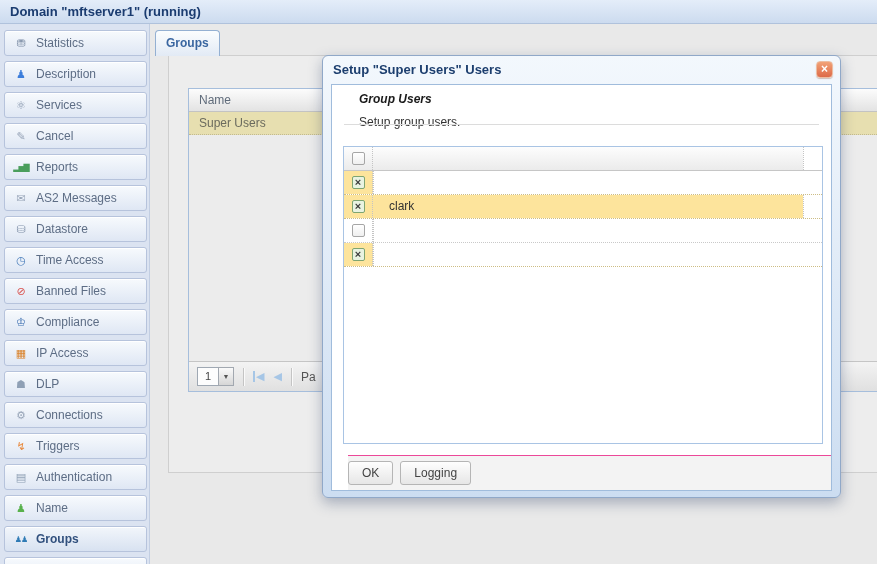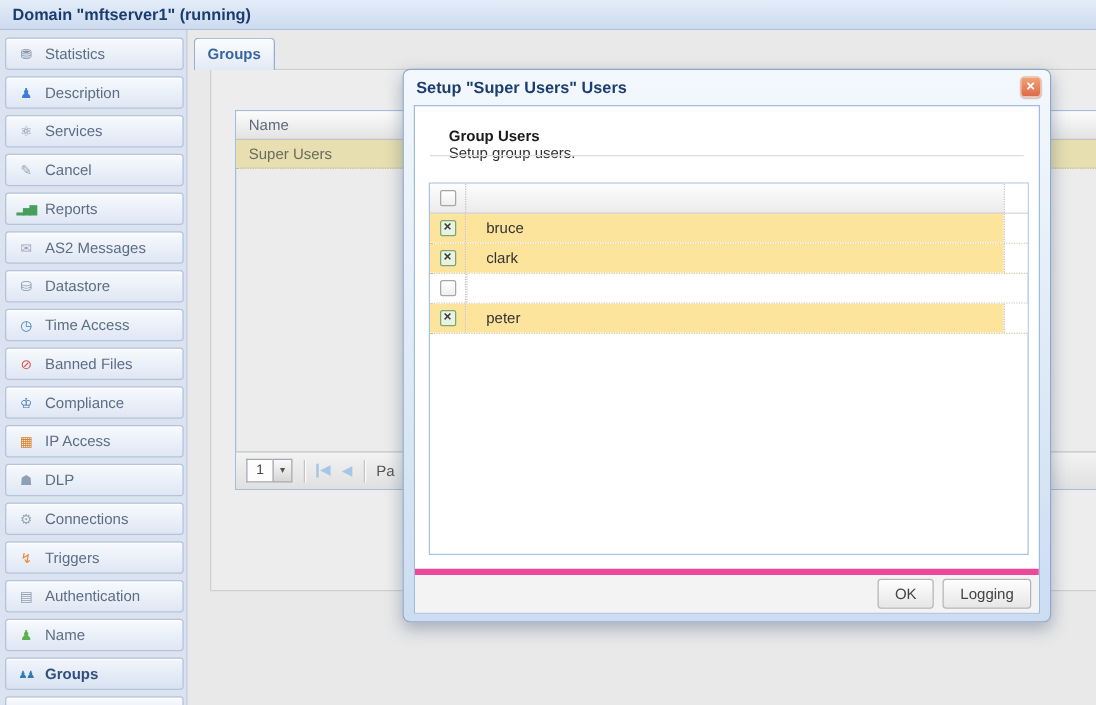--- a/index.html
+++ b/index.html
@@ -101,21 +101,21 @@
     position:absolute; right:7px; top:5px; width:17px; height:17px;
     border-radius:4px; border:1px solid #ecbda2;
     background:linear-gradient(#f2a277,#dd6a48);
     color:#fff; font-weight:bold; font-size:12px; line-height:14px;
     text-align:center; cursor:pointer; box-shadow:0 1px 1px rgba(120,60,30,.3);
   }
   .dlg-body {
     position:absolute; left:8px; right:8px; top:28px; bottom:6px;
     background:#fff; border:1px solid #a0bcdc;
   }
-  .sec-title { position:absolute; left:27px; top:17px; font-weight:bold; color:#1a1a1a; }
+  .sec-title { position:absolute; left:27px; top:7px; font-weight:bold; color:#1a1a1a;font-style:italic; }
   .sec-sub   { position:absolute; left:27px; top:30px; color:#333; }
   .sec-hr    { position:absolute; left:12px; right:12px; top:39px; border-top:1px solid #dcdcdc; }
   .u-table {
     position:absolute; left:11px; top:61px; width:480px; height:298px;
     border:1px solid #a9c4e4; background:#fff;
     display:flex; flex-direction:column;
   }
   .u-head {
     height:24px; flex:0 0 24px; display:flex;
     background:linear-gradient(#fdfdfd,#ebebeb);
@@ -125,23 +125,23 @@
   .u-col-cb { width:29px; flex:0 0 29px; display:grid; place-items:center; border-right:1px dotted #c4c4c4; }
   .u-col-name { flex:1; padding-left:16px; line-height:23px; color:#333; }
   .u-col-scroll { width:19px; flex:0 0 19px; border-left:1px dotted #c4c4c4; background:#fff; }
   .u-row.sel .u-col-cb, .u-row.sel .u-col-name { background:#fde49c; }
   .u-row.sel { border-bottom:1px dotted #cdbd85; }
   .cb { width:13px; height:13px; border-radius:2px; }
   .cb.off { border:1px solid #a6a6a6; background:linear-gradient(#ffffff,#efefef); }
   .cb.on  { border:1px solid #7ea571; background:#e9f3e1; color:#3c3c3c;
             font-size:11px; line-height:11px; text-align:center; font-weight:bold; }
   .dlg-footer {
-    position:absolute; left:0; right:0; bottom:0; height:35px;
-    background:#f3f3f3; border-top:5px solid #ec4899;
-    display:flex; align-items:center; justify-content:flex-end; gap:7px; padding-right:6px;
+    position:absolute; left:16px; right:0; bottom:0; height:35px;
+    background:#f3f3f3; border-top:1px solid #ec4899;
+    display:flex; align-items:center; gap:7px; padding-right:6px;
   }
   .btn {
     height:24px; border:1px solid #b5b5b5; border-radius:3px;
     background:linear-gradient(#fefefe,#e6e6e6);
     color:#444; font-size:12px; padding:0 13px; cursor:pointer;
     font-family:"Liberation Sans","DejaVu Sans",sans-serif;
   }
 </style>
 </head>
 <body>
@@ -261,41 +261,39 @@
           <span class="cb off"></span>
         </span>
         <span class="u-col-name"></span>
         <span class="u-col-scroll"></span>
       </div>
       <div id="user-rows">
           <div class="u-row sel">
             <span class="u-col-cb">
               <span class="cb on">×</span>
             </span>
-            <span class="u-col-name">bruce</span>
             <span class="u-col-scroll"></span>
           </div>
           <div class="u-row sel">
             <span class="u-col-cb">
               <span class="cb on">×</span>
             </span>
             <span class="u-col-name">clark</span>
             <span class="u-col-scroll"></span>
           </div>
           <div class="u-row">
             <span class="u-col-cb">
               <span class="cb off"></span>
             </span>
             <span class="u-col-scroll"></span>
           </div>
           <div class="u-row sel">
             <span class="u-col-cb">
               <span class="cb on">×</span>
             </span>
-            <span class="u-col-name">peter</span>
             <span class="u-col-scroll"></span>
           </div>
         </div>
     </div>
     <div class="dlg-footer">
       <button class="btn">OK</button>
       <button class="btn">Logging</button>
     </div>
   </div>
 </div>

